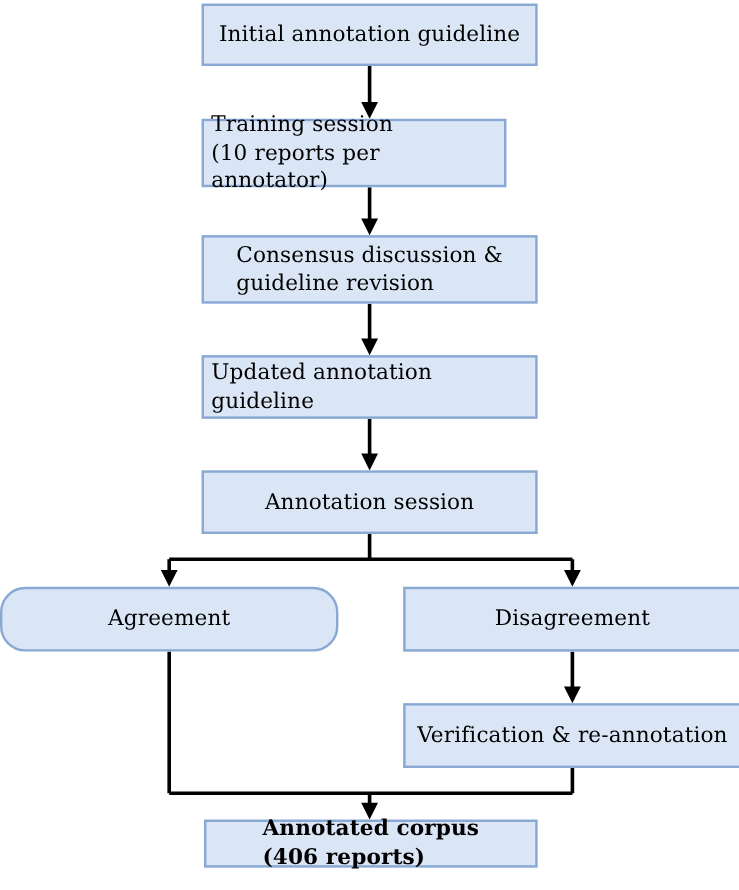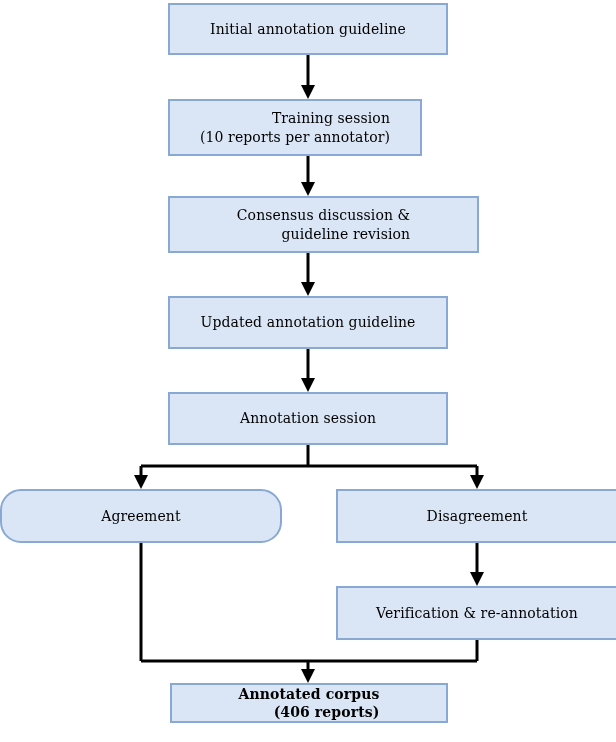--- a/index.html
+++ b/index.html
@@ -16,23 +16,23 @@
     font-family: "DejaVu Serif", "Liberation Serif", serif;
   }
   .node {
     position: absolute;
     box-sizing: border-box;
     background: #dae6f5;
     border: 2px solid #89a9d4;
     display: flex;
     align-items: center;
     justify-content: center;
-    text-align: right;
+    text-align: left;
     color: #000000;
-    font-size: 14px;
+    font-size: 18px;
     line-height: 1.32;
     letter-spacing: 0.1px;
   }
   .node .txt {
     display: block;
     white-space: pre-line;
     padding: 0 6px;
   }
   svg.edges {
     position: absolute;
@@ -105,21 +105,21 @@
 
   <div class="node" style="left:168px; top:3px; width:280px; height:52px;">
     <span class="txt">Initial annotation guideline</span>
   </div>
 
   <div class="node" style="left:168px; top:99px; width:254px; height:57px;">
     <span class="txt">Training session
 (10 reports per annotator)</span>
   </div>
 
-  <div class="node" style="left:168px; top:196px; width:311px; height:57px;">
+  <div class="node" style="left:168px; top:196px; width:280px; height:57px;">
     <span class="txt">Consensus discussion &amp;
 guideline revision</span>
   </div>
 
   <div class="node" style="left:168px; top:296px; width:280px; height:53px;">
     <span class="txt">Updated annotation guideline</span>
   </div>
 
   <div class="node" style="left:168px; top:392px; width:280px; height:53px;">
     <span class="txt">Annotation session</span>

